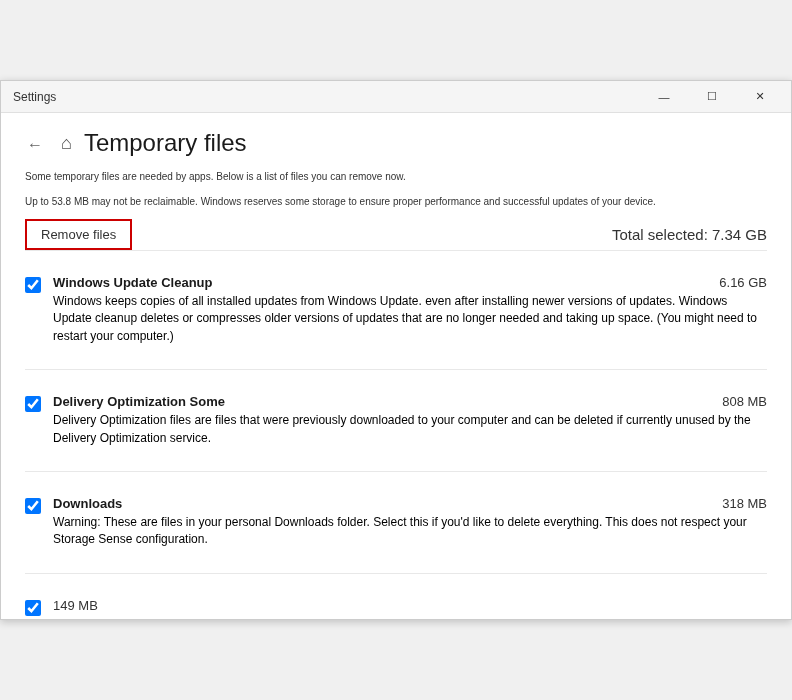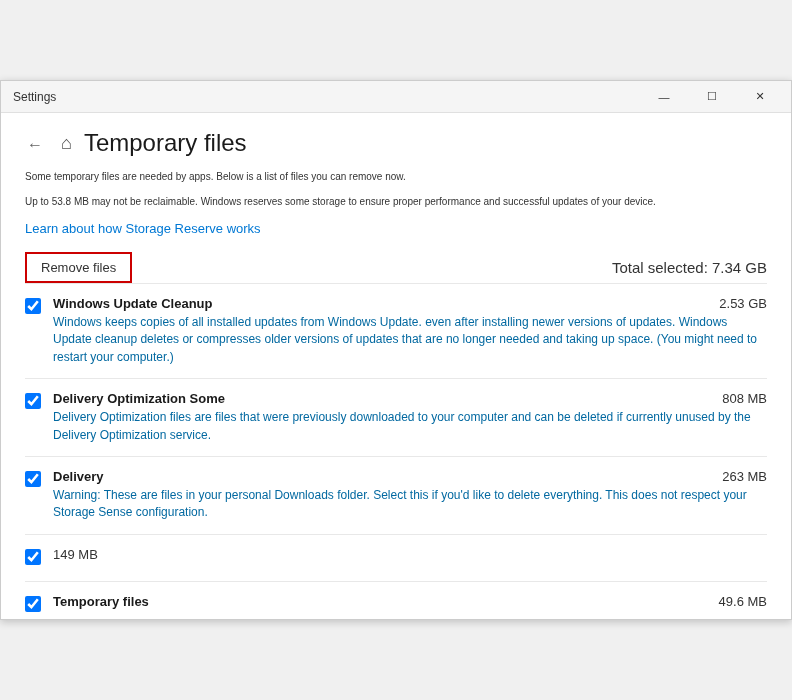--- a/index.html
+++ b/index.html
@@ -127,21 +127,21 @@
     }
 
     .file-list {
       display: flex;
       flex-direction: column;
       gap: 0;
     }
     .file-item {
       display: flex;
       align-items: flex-start;
-      padding: 12px 0;
+      padding: 24px 0;
       border-top: 1px solid #e8e8e8;
       gap: 12px;
     }
     .checkbox-wrap {
       margin-top: 2px;
       flex-shrink: 0;
     }
     .checkbox-wrap input[type="checkbox"] {
       width: 16px;
       height: 16px;
@@ -161,21 +161,21 @@
       font-size: 13px;
       color: #1a1a1a;
     }
     .file-size {
       font-size: 13px;
       color: #333;
       flex-shrink: 0;
     }
     .file-desc {
       font-size: 12px;
-      color: #0369a1;
+      color: #000000;
       line-height: 1.45;
     }
   </style>
 </head>
 <body>
 
 <div class="window">
 
   <div class="title-bar">
     <div class="title-bar-left">
@@ -190,37 +190,36 @@
 
   <div class="content-header">
     <button class="back-btn">←</button>
     <span class="home-icon">⌂</span>
     <h1 class="page-title-text">Temporary files</h1>
   </div>
 
   <div class="content-body">
     <p class="description">Some temporary files are needed by apps. Below is a list of files you can remove now.</p>
     <p class="description">Up to 53.8 MB may not be reclaimable. Windows reserves some storage to ensure proper performance and successful updates of your device.</p>
-    <a class="learn-link">Learn about how Storage Reserve works</a>
 
     <div class="action-row">
       <button class="remove-btn">Remove files</button>
       <span class="total-selected">Total selected: 7.34 GB</span>
     </div>
 
     <div class="file-list" id="file-list">
 
     <div class="file-item">
       <div class="checkbox-wrap">
         <input type="checkbox" checked="" style="">
       </div>
       <div class="file-info">
         <div class="file-header">
           <span class="file-name">Windows Update Cleanup</span>
-          <span class="file-size">2.53 GB</span>
+          <span class="file-size">6.16 GB</span>
         </div>
         <p class="file-desc">Windows keeps copies of all installed updates from Windows Update. even after installing newer versions of updates. Windows Update cleanup deletes or compresses older versions of updates that are no longer needed and taking up space. (You might need to restart your computer.)</p>
       </div>
     </div>
         <div class="file-item">
       <div class="checkbox-wrap">
         <input type="checkbox" checked="" style="">
       </div>
       <div class="file-info">
         <div class="file-header">
@@ -229,22 +228,22 @@
         </div>
         <p class="file-desc">Delivery Optimization files are files that were previously downloaded to your computer and can be deleted if currently unused by the Delivery Optimization service.</p>
       </div>
     </div>
         <div class="file-item">
       <div class="checkbox-wrap">
         <input type="checkbox" checked="" style="">
       </div>
       <div class="file-info">
         <div class="file-header">
-          <span class="file-name">Delivery</span>
-          <span class="file-size">263 MB</span>
+          <span class="file-name">Downloads</span>
+          <span class="file-size">318 MB</span>
         </div>
         <p class="file-desc">Warning: These are files in your personal Downloads folder. Select this if you'd like to delete everything. This does not respect your Storage Sense configuration.</p>
       </div>
     </div>
         <div class="file-item">
       <div class="checkbox-wrap">
         <input type="checkbox" checked="" style="">
       </div>
       <div class="file-info">
         <div class="file-header">

